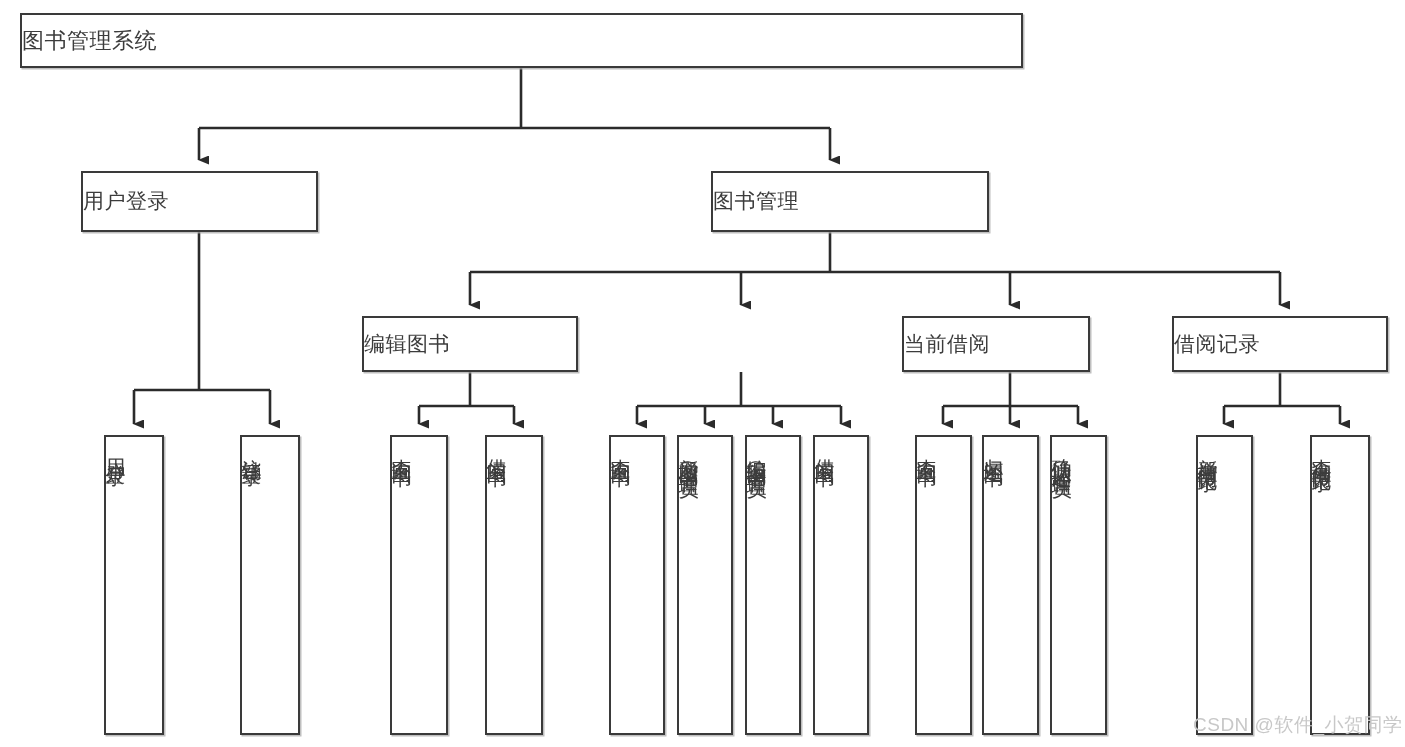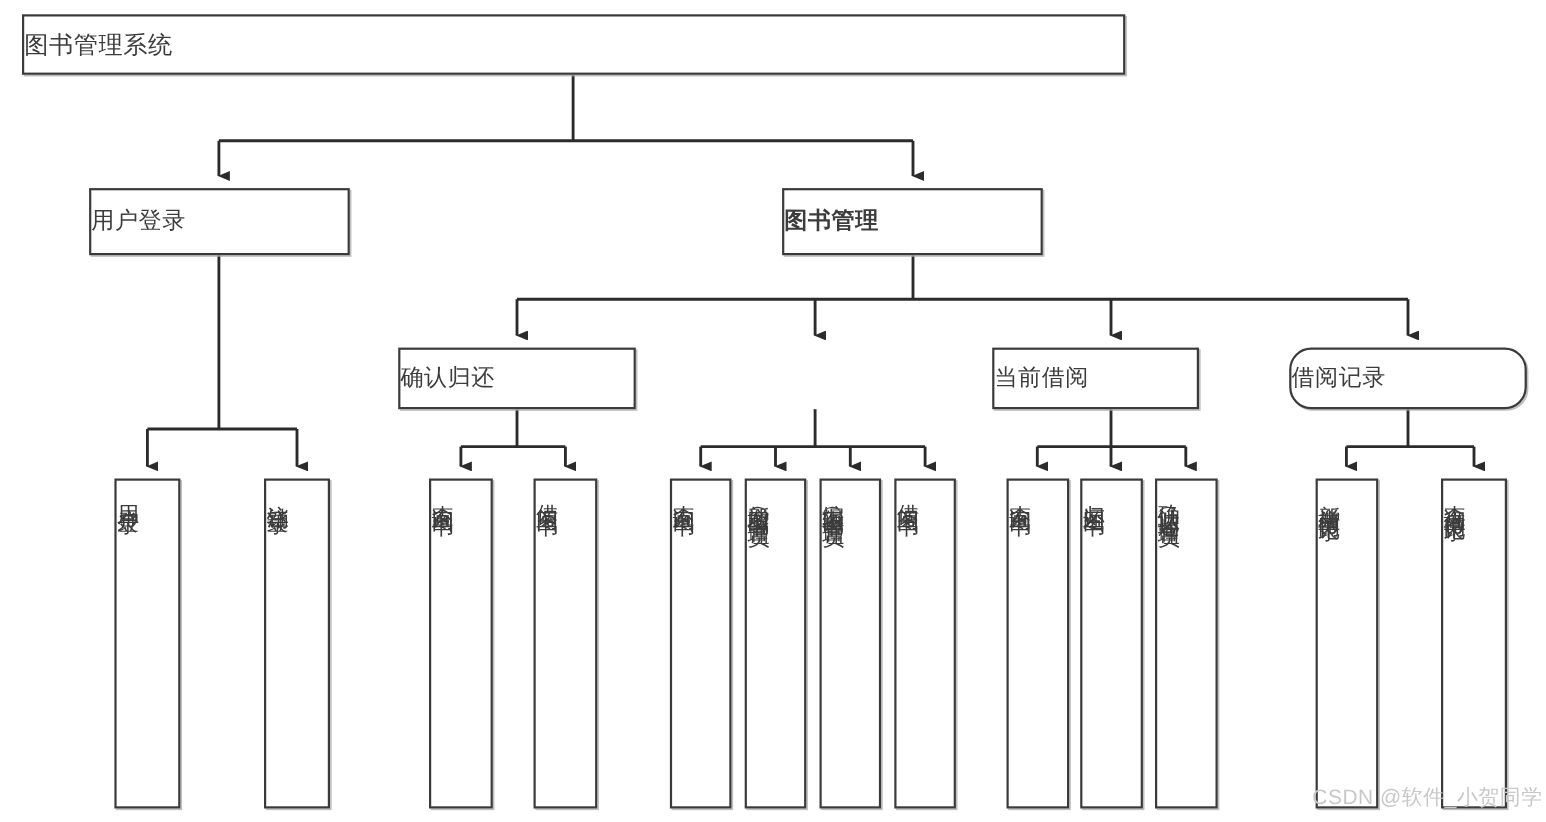--- a/index.html
+++ b/index.html
@@ -130,31 +130,31 @@
     </g>
   </svg>
 
   <div class="node level-1" style="left: 20px; top: 13px; width: 1003px; height: 55px;">
     <span class="node-label">图书管理系统</span>
   </div>
 
   <div class="node level-2" style="left: 81px; top: 171px; width: 237px; height: 61px;">
     <span class="node-label">用户登录</span>
   </div>
-  <div class="node level-2" style="left: 711px; top: 171px; width: 237px; height: 61px; font-weight: bold;">
+  <div class="node level-2" style="left: 711px; top: 171px; width: 278px; height: 61px;">
     <span class="node-label">图书管理</span>
   </div>
 
   <div class="node level-3" style="left: 362px; top: 316px; width: 216px; height: 56px;">
-    <span class="node-label">确认归还</span>
+    <span class="node-label">编辑图书</span>
   </div>
   <div class="node level-3" style="left: 902px; top: 316px; width: 188px; height: 56px;">
     <span class="node-label">当前借阅</span>
   </div>
-  <div class="node level-3" style="left: 1172px; top: 316px; width: 216px; height: 56px; border-radius: 20px;">
+  <div class="node level-3" style="left: 1172px; top: 316px; width: 216px; height: 56px;">
     <span class="node-label">借阅记录</span>
   </div>
 
   <div class="node vertical" style="left: 104px; top: 435px; width: 60px; height: 300px;">
     <span class="node-label">用户登录</span>
   </div>
   <div class="node vertical" style="left: 240px; top: 435px; width: 60px; height: 300px;">
     <span class="node-label">注销登录</span>
   </div>
   <div class="node vertical" style="left: 390px; top: 435px; width: 58px; height: 300px;">

